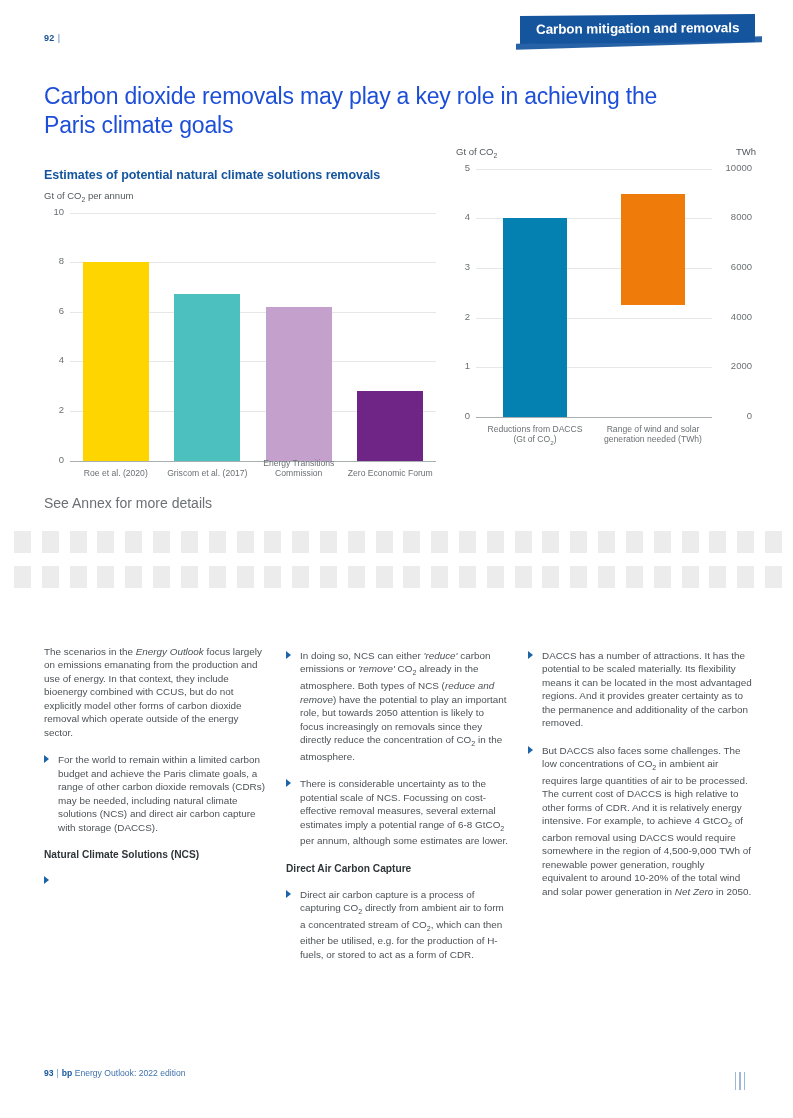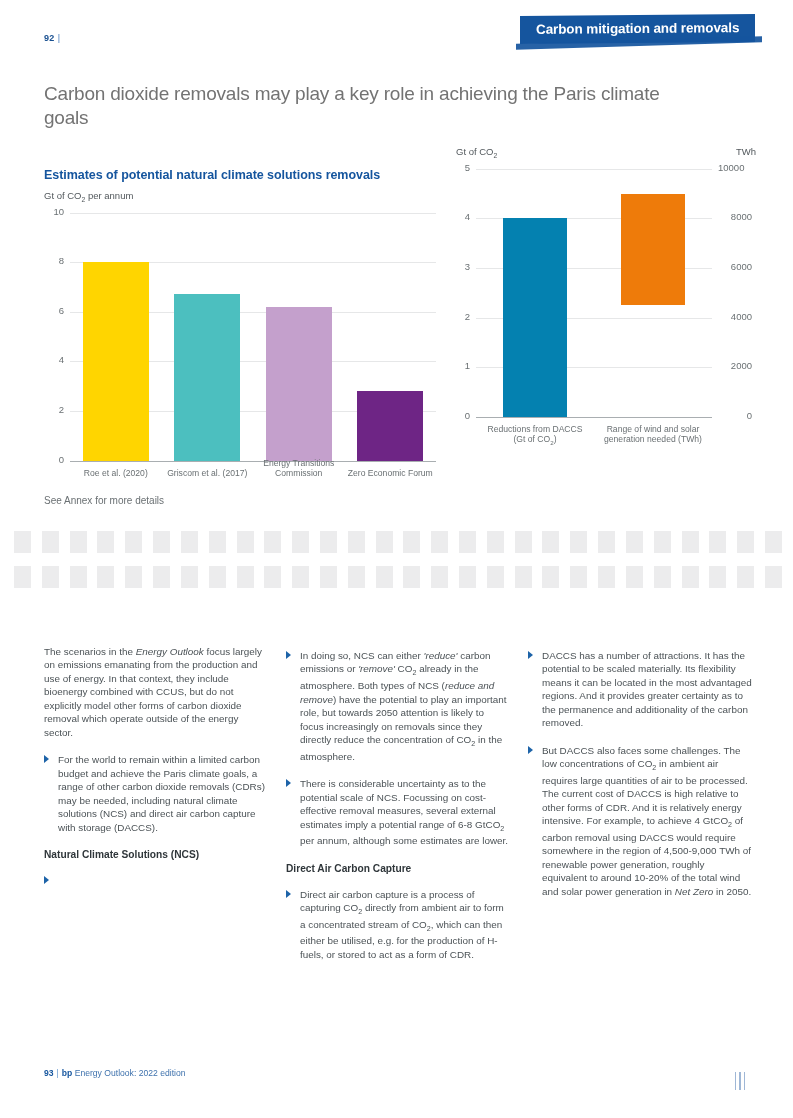--- a/index.html
+++ b/index.html
@@ -28,33 +28,33 @@
   }
   .banner::after{
     content:"";position:absolute;left:-4px;right:-7px;bottom:-3px;height:6px;
     background:#15559e;transform:skewY(-1.2deg);opacity:.92;
   }
   .banner span{position:relative;z-index:2;}
 
   
   .headline{
     position:absolute;left:44px;top:82px;width:660px;
-    font-size:19px;line-height:1.28;color:#737373;font-weight:400;
+    font-size:23px;line-height:1.28;color:#1d4ed8;font-weight:400;
     letter-spacing:-.2px;
   }
 
   
   .chart-title{
     color:#15559e;font-size:12.5px;font-weight:bold;line-height:1.25;
     letter-spacing:-.05px;
   }
   .axis-unit{color:#52585c;font-size:9.5px;}
   .tick-lab{color:#6a7073;font-size:9.5px;}
   .cat-lab{color:#6a7073;font-size:8.6px;line-height:1.2;text-align:center;}
-  .footnote{color:#6a7073;font-size:10px;}
+  .footnote{color:#6a7073;font-size:14px;}
 
   .chartL{position:absolute;left:44px;top:168px;width:400px;}
   .chartR{position:absolute;left:456px;top:140px;width:300px;}
 
   .plotwrap{position:relative;}
   .grid-line{position:absolute;height:1px;background:#e6e7e8;left:0;right:0;}
   .axis-line{position:absolute;height:1.5px;background:#a9aeb1;left:0;right:0;}
   .bar{position:absolute;}
 
   
@@ -149,21 +149,21 @@
         <div class="tick-lab" style="position: absolute; left: 0px; width: 14px; top: 141.8px; text-align: right;">2</div>
         <div class="tick-lab" style="position: absolute; right: 0px; width: 34px; top: 141.8px; text-align: right;">4000</div>
         <div class="grid-line" style="top: 99.2px; left: 20px; right: 40px;"></div>
         <div class="tick-lab" style="position: absolute; left: 0px; width: 14px; top: 92.2px; text-align: right;">3</div>
         <div class="tick-lab" style="position: absolute; right: 0px; width: 34px; top: 92.2px; text-align: right;">6000</div>
         <div class="grid-line" style="top: 49.6px; left: 20px; right: 40px;"></div>
         <div class="tick-lab" style="position: absolute; left: 0px; width: 14px; top: 42.6px; text-align: right;">4</div>
         <div class="tick-lab" style="position: absolute; right: 0px; width: 34px; top: 42.6px; text-align: right;">8000</div>
         <div class="grid-line" style="top: 0px; left: 20px; right: 40px;"></div>
         <div class="tick-lab" style="position: absolute; left: 0px; width: 14px; top: -7px; text-align: right;">5</div>
-        <div class="tick-lab" style="position: absolute; right: 0px; width: 34px; top: -7px; text-align: left;">10000</div>
+        <div class="tick-lab" style="position: absolute; right: 0px; width: 34px; top: -7px; text-align: right;">10000</div>
         <div class="bar" style="left: 47.14px; width: 63.72px; top: 49.6px; height: 198.4px; background: rgb(4, 129, 176);"></div>
         <div class="bar" style="left: 165.14px; width: 63.72px; top: 24.8px; height: 111.6px; background: rgb(238, 123, 10);"></div>
         <div class="cat-lab" style="position: absolute; left: 6px; width: 146px; top: 255px;"><span>Reductions from DACCS</span><br><span>(Gt of CO<sub>2</sub>)</span></div>
         <div class="cat-lab" style="position: absolute; left: 124px; width: 146px; top: 255px;"><span>Range of wind and solar</span><br><span>generation needed (TWh)</span></div>
       </div>
   </div>
 
   <div class="deco">
     <div class="deco-row" id="decoRow1">
         <div class="deco-sq" style="background: rgb(236, 236, 237);"></div>

